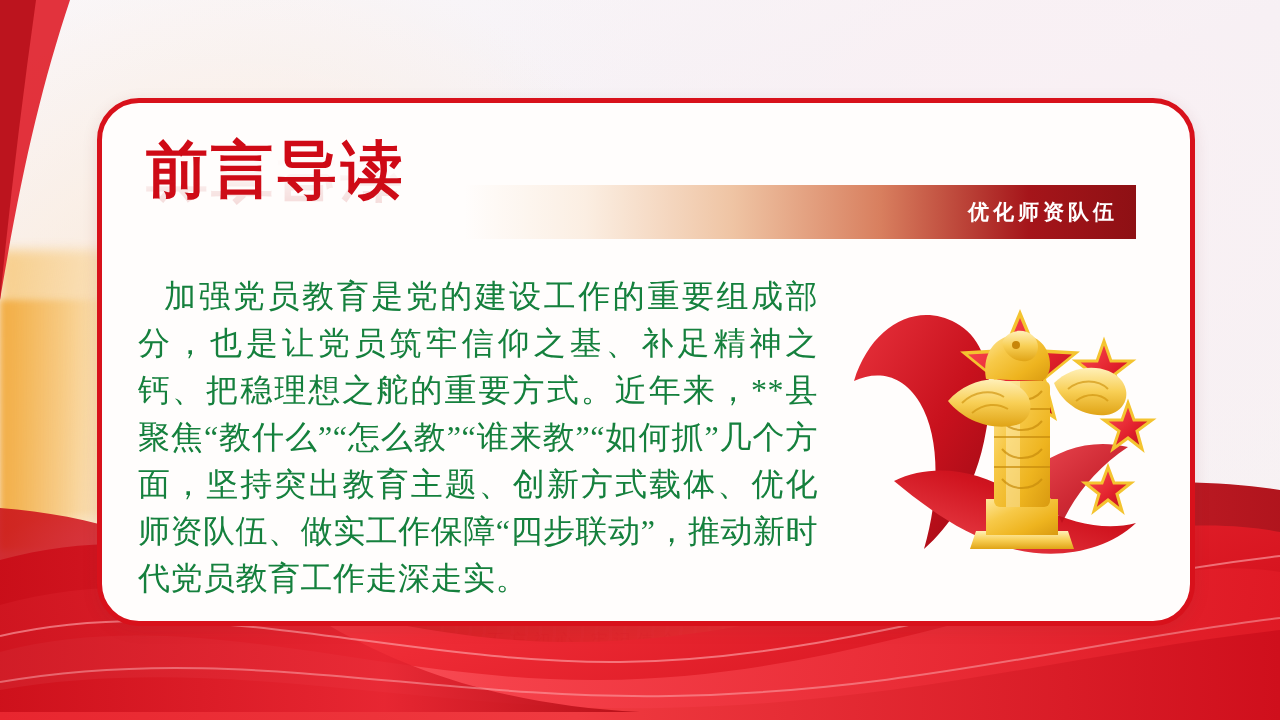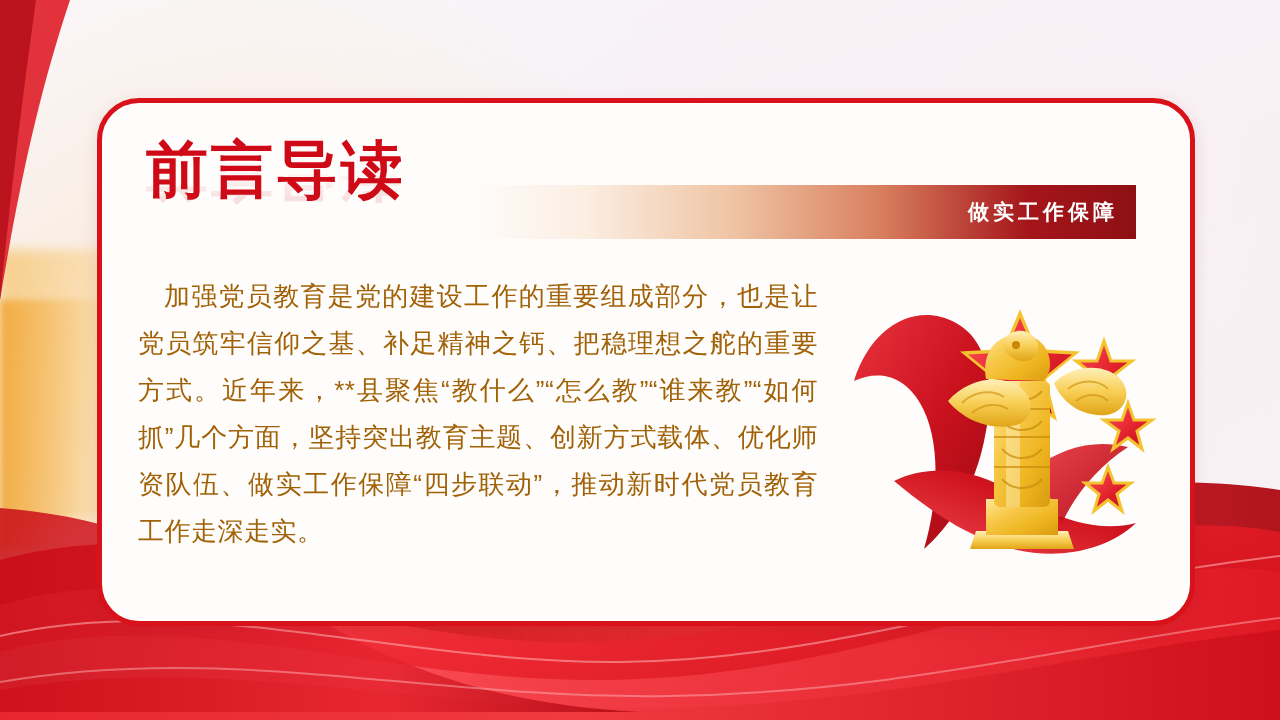--- a/index.html
+++ b/index.html
@@ -182,24 +182,24 @@
     letter-spacing: 4px;
     white-space: nowrap;
   }
 
   
   .body-text {
     position: absolute;
     left: 36px;
     top: 170px;
     width: 680px;
-    font-family: Liberation Sans, sans-serif;
-    font-size: 26px;
+    font-family: Liberation Serif, serif;
+    font-size: 32px;
     line-height: 47px;
-    color: #a16207;
+    color: #15803d;
     text-align: justify;
     text-indent: 26px;
     letter-spacing: 0.5px;
   }
 
   
   .emblem {
     position: absolute;
     right: 24px;
     top: 128px;
@@ -260,21 +260,21 @@
   </svg>
 
   <svg class="wave" style="top:0; left:0; width:240px; height:300px;" viewBox="0 0 240 300" preserveAspectRatio="none">
     <path d="M0,0 L70,0 C40,90 20,180 0,300 Z" fill="#e0222c" opacity="0.92"></path>
     <path d="M0,0 L36,0 C22,100 10,200 0,300 Z" fill="#b50f19" opacity="0.85"></path>
   </svg>
 
   <div class="card">
 
     <div class="banner">
-      <div class="banner-text">做实工作保障</div>
+      <div class="banner-text">优化师资队伍</div>
     </div>
 
     <div class="title-wrap">
       <div class="title">前言导读</div>
       <div class="title-reflect">前言导读</div>
     </div>
 
     <div class="body-text"> 加强党员教育是党的建设工作的重要组成部分，也是让党员筑牢信仰之基、补足精神之钙、把稳理想之舵的重要方式。近年来，**县聚焦“教什么”“怎么教”“谁来教”“如何抓”几个方面，坚持突出教育主题、创新方式载体、优化师资队伍、做实工作保障“四步联动”，推动新时代党员教育工作走深走实。</div>
 
     <svg class="emblem" viewBox="0 0 330 350">

